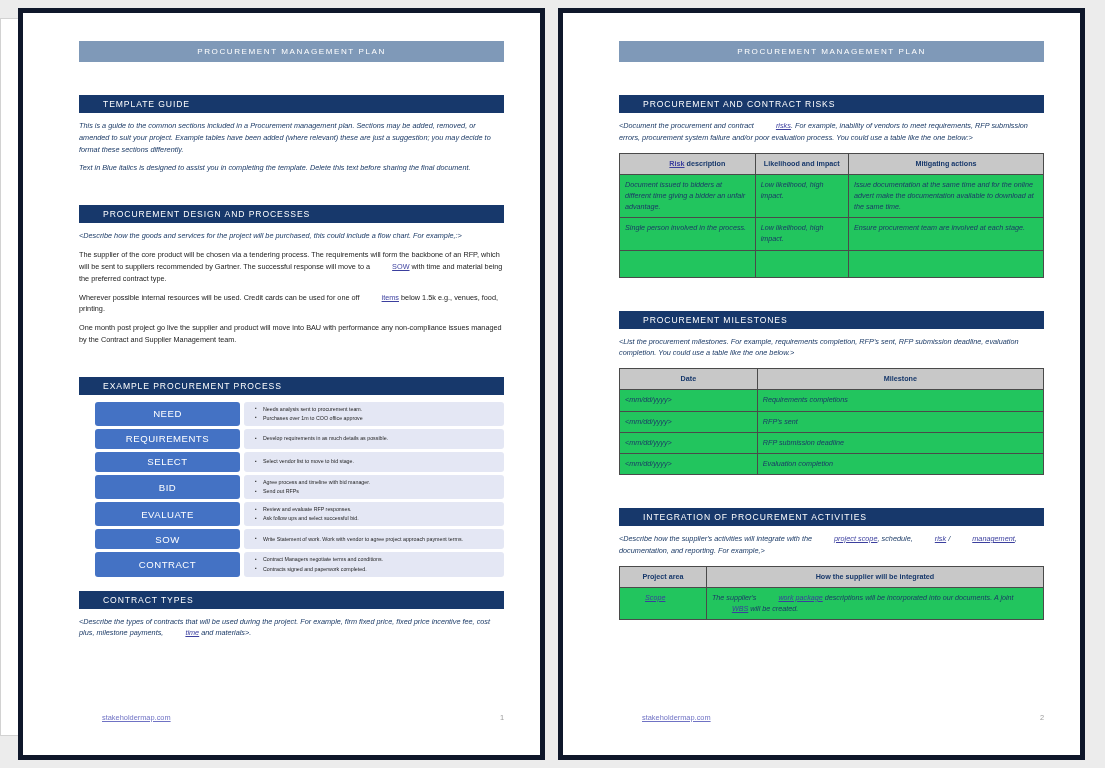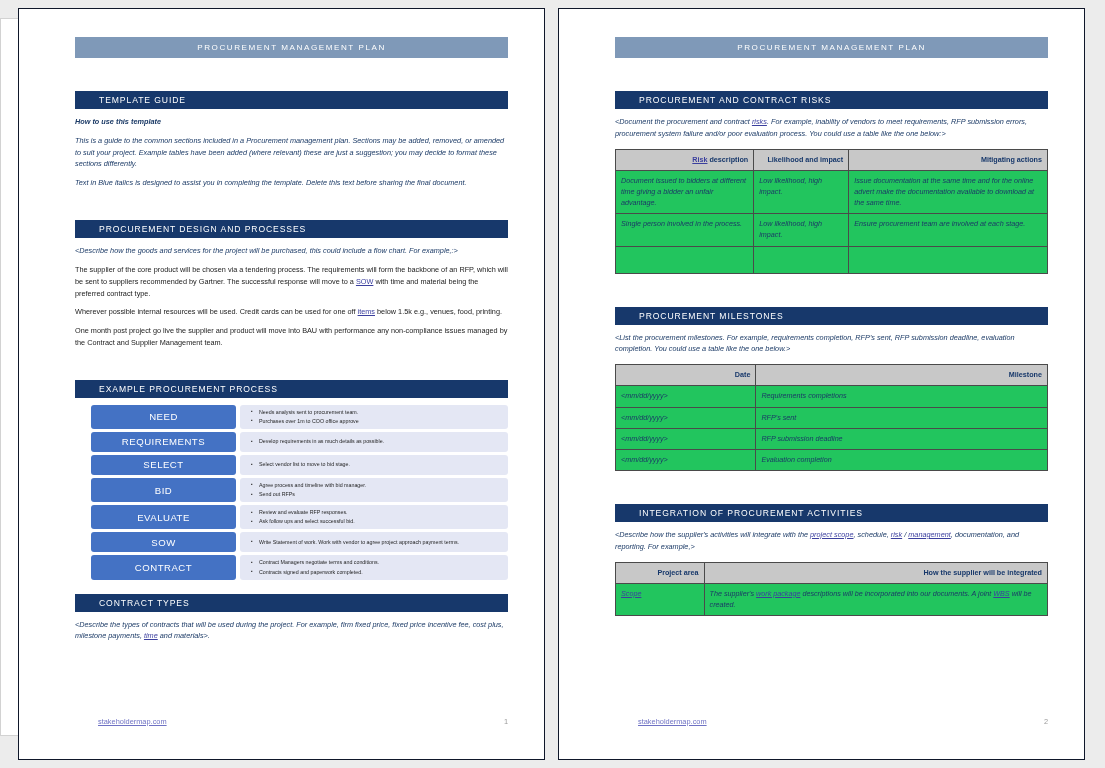--- a/index.html
+++ b/index.html
@@ -32,21 +32,21 @@
     border: 1px solid #d2d2d2;
     box-sizing: border-box;
   }
 
   .page {
     position: absolute;
     top: 8px;
     width: 527px;
     height: 752px;
     background: #ffffff;
-    border: 1px solid #0f172a;
+    border: 5px solid #0f172a;
     box-sizing: border-box;
     overflow: hidden;
   }
   .page-1 { left: 18px; }
   .page-2 { left: 558px; }
 
   .page-inner {
     position: absolute;
     left: 56px;
     right: 36px;
@@ -91,20 +91,21 @@
   }
   .p.italic { font-style: italic; }
   .p.bolditalic { font-style: italic; font-weight: bold; }
   .p.black {
     color: #222222;
     font-style: normal;
   }
   .lnk-dk {
     color: #3b3f9e;
     text-decoration: underline;
+    margin-left: 20px;
   }
 
   
   .flow {
     margin-top: 4px;
     margin-bottom: 14px;
   }
   .flow-row {
     display: flex;
     align-items: stretch;
@@ -169,21 +170,21 @@
     border: 1px solid #4a4a4a;
     vertical-align: top;
     padding: 4px 5px 5px;
     font-size: 7.2px;
     line-height: 1.55;
   }
   table.doc-table th {
     background: #c8c8c8;
     color: #17386b;
     font-weight: bold;
-    text-align: right;
+    text-align: center;
   }
   table.doc-table td {
     color: #1b3a66;
     font-style: italic;
     background: #22c55e;
   }
   td.plain {
     font-style: normal;
     color: #1f1f1f;
   }
@@ -228,21 +229,20 @@
 <div class="workspace">
 
   <div class="ghost-sheet"></div>
 
   <div class="page page-1">
     <div class="page-inner">
 
       <div class="doc-banner">PROCUREMENT MANAGEMENT PLAN</div>
 
       <div class="section-head">TEMPLATE GUIDE</div>
-      <p class="p bolditalic">How to use this template</p>
       <p class="p italic">This is a guide to the common sections included in a Procurement management plan. Sections may be added, removed, or amended to suit your project. Example tables have been added (where relevant) these are just a suggestion; you may decide to format these sections differently.</p>
       <p class="p italic">Text in Blue italics is designed to assist you in completing the template. Delete this text before sharing the final document.</p>
 
       <div class="section-head spaced">PROCUREMENT DESIGN AND PROCESSES</div>
       <p class="p italic">&lt;Describe how the goods and services for the project will be purchased, this could include a flow chart. For example,:&gt;</p>
       <p class="p black">
         <span>The supplier of the core product will be chosen via a tendering process. The requirements will form the backbone of an RFP, which will be sent to suppliers recommended by Gartner. The successful response will move to a </span><a class="lnk-dk" href="#">SOW</a><span> with time and material being the preferred contract type.</span>
       </p>
       <p class="p black">
         <span>Wherever possible internal resources will be used. Credit cards can be used for one off </span><a class="lnk-dk" href="#">items</a><span> below 1.5k e.g., venues, food, printing.</span>

